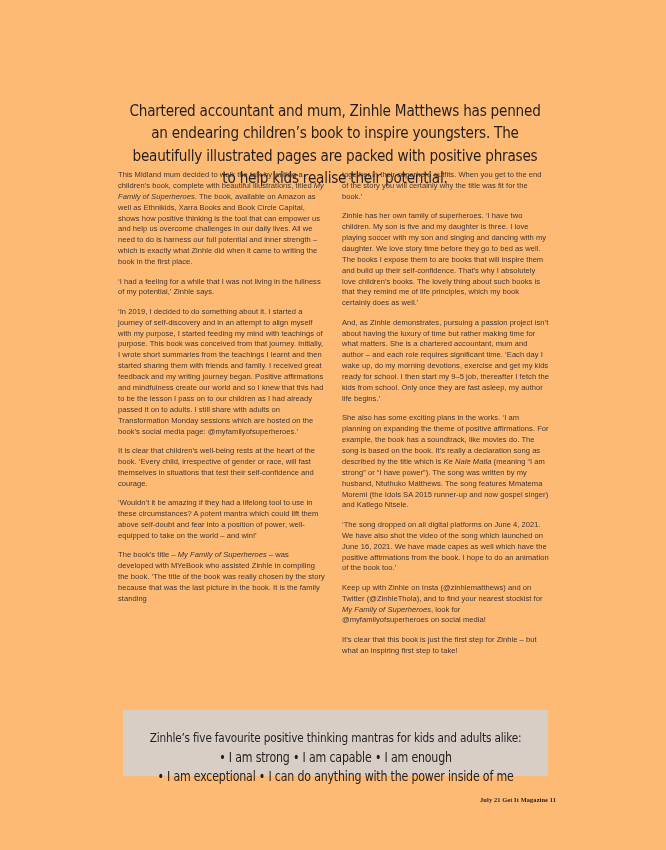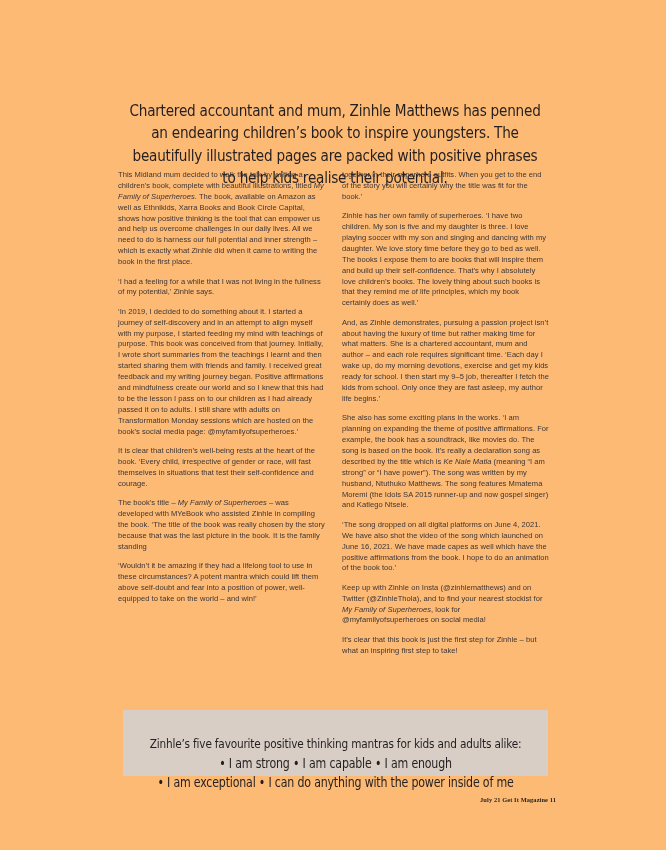--- a/index.html
+++ b/index.html
@@ -67,21 +67,21 @@
 
   
   .mantra-box {
     position: absolute;
     left: 123px;
     top: 710px;
     width: 425px;
     height: 66px;
     background: #d8cec6;
     box-sizing: border-box;
-    padding-top: 24px;
+    padding-top: 18px;
     text-align: center;
   }
   .mantra-line {
     font-family: "DejaVu Sans Condensed", "Liberation Sans Narrow", "Liberation Sans", sans-serif;
     color: #231f20;
     letter-spacing: -0.2px;
     transform: scaleX(0.93);
     transform-origin: center center;
   }
   .mantra-line.l1 { font-size: 12.6px; line-height: 1.55; }
@@ -108,22 +108,22 @@
 
   <div class="deck">Chartered accountant and mum, Zinhle Matthews has penned an endearing children’s book to inspire youngsters. The beautifully illustrated pages are packed with positive phrases to help kids realise their potential.</div>
 
   <div class="columns">
 
     <div class="col">
       <p>This Midland mum decided to walk the talk by writing a children’s book, complete with beautiful illustrations, titled <i>My Family of Superheroes</i>. The book, available on Amazon as well as Ethnikids, Xarra Books and Book Circle Capital, shows how positive thinking is the tool that can empower us and help us overcome challenges in our daily lives. All we need to do is harness our full potential and inner strength – which is exactly what Zinhle did when it came to writing the book in the first place.</p>
       <p>‘I had a feeling for a while that I was not living in the fullness of my potential,’ Zinhle says.</p>
       <p>‘In 2019, I decided to do something about it. I started a journey of self-discovery and in an attempt to align myself with my purpose, I started feeding my mind with teachings of purpose. This book was conceived from that journey. Initially, I wrote short summaries from the teachings I learnt and then started sharing them with friends and family. I received great feedback and my writing journey began. Positive affirmations and mindfulness create our world and so I knew that this had to be the lesson I pass on to our children as I had already passed it on to adults. I still share with adults on Transformation Monday sessions which are hosted on the book’s social media page: @myfamilyofsuperheroes.’</p>
       <p>It is clear that children’s well-being rests at the heart of the book. ‘Every child, irrespective of gender or race, will fast themselves in situations that test their self-confidence and courage.</p>
+      <p>‘Wouldn’t it be amazing if they had a lifelong tool to use in these circumstances? A potent mantra which could lift them above self-doubt and fear into a position of power, well-equipped to take on the world – and win!’</p>
       <p>The book’s title – <i>My Family of Superheroes</i> – was developed with MYeBook who assisted Zinhle in compiling the book. ‘The title of the book was really chosen by the story because that was the last picture in the book. It is the family standing</p>
-      <p>‘Wouldn’t it be amazing if they had a lifelong tool to use in these circumstances? A potent mantra which could lift them above self-doubt and fear into a position of power, well-equipped to take on the world – and win!’</p>
     </div>
 
     <div class="col">
       <p>together in their superhero outfits. When you get to the end of the story you will certainly why the title was fit for the book.’</p>
       <p>Zinhle has her own family of superheroes. ‘I have two children. My son is five and my daughter is three. I love playing soccer with my son and singing and dancing with my daughter. We love story time before they go to bed as well. The books I expose them to are books that will inspire them and build up their self-confidence. That’s why I absolutely love children’s books. The lovely thing about such books is that they remind me of life principles, which my book certainly does as well.’</p>
       <p>And, as Zinhle demonstrates, pursuing a passion project isn’t about having the luxury of time but rather making time for what matters. She is a chartered accountant, mum and author – and each role requires significant time. ‘Each day I wake up, do my morning devotions, exercise and get my kids ready for school. I then start my 9–5 job, thereafter I fetch the kids from school. Only once they are fast asleep, my author life begins.’</p>
       <p>She also has some exciting plans in the works. ‘I am planning on expanding the theme of positive affirmations. For example, the book has a soundtrack, like movies do. The song is based on the book. It’s really a declaration song as described by the title which is <i>Ke Nale Matla</i> (meaning “I am strong” or “I have power”). The song was written by my husband, Ntuthuko Matthews. The song features Mmatema Moremi (the Idols SA 2015 runner-up and now gospel singer) and Katlego Ntsele.</p>
       <p>‘The song dropped on all digital platforms on June 4, 2021. We have also shot the video of the song which launched on June 16, 2021. We have made capes as well which have the positive affirmations from the book. I hope to do an animation of the book too.’</p>
       <p>Keep up with Zinhle on Insta (@zinhlematthews) and on Twitter (@ZinhleThola), and to find your nearest stockist for <i>My Family of Superheroes</i>, look for @myfamilyofsuperheroes on social media!</p>
       <p>It’s clear that this book is just the first step for Zinhle – but what an inspiring first step to take!</p>

